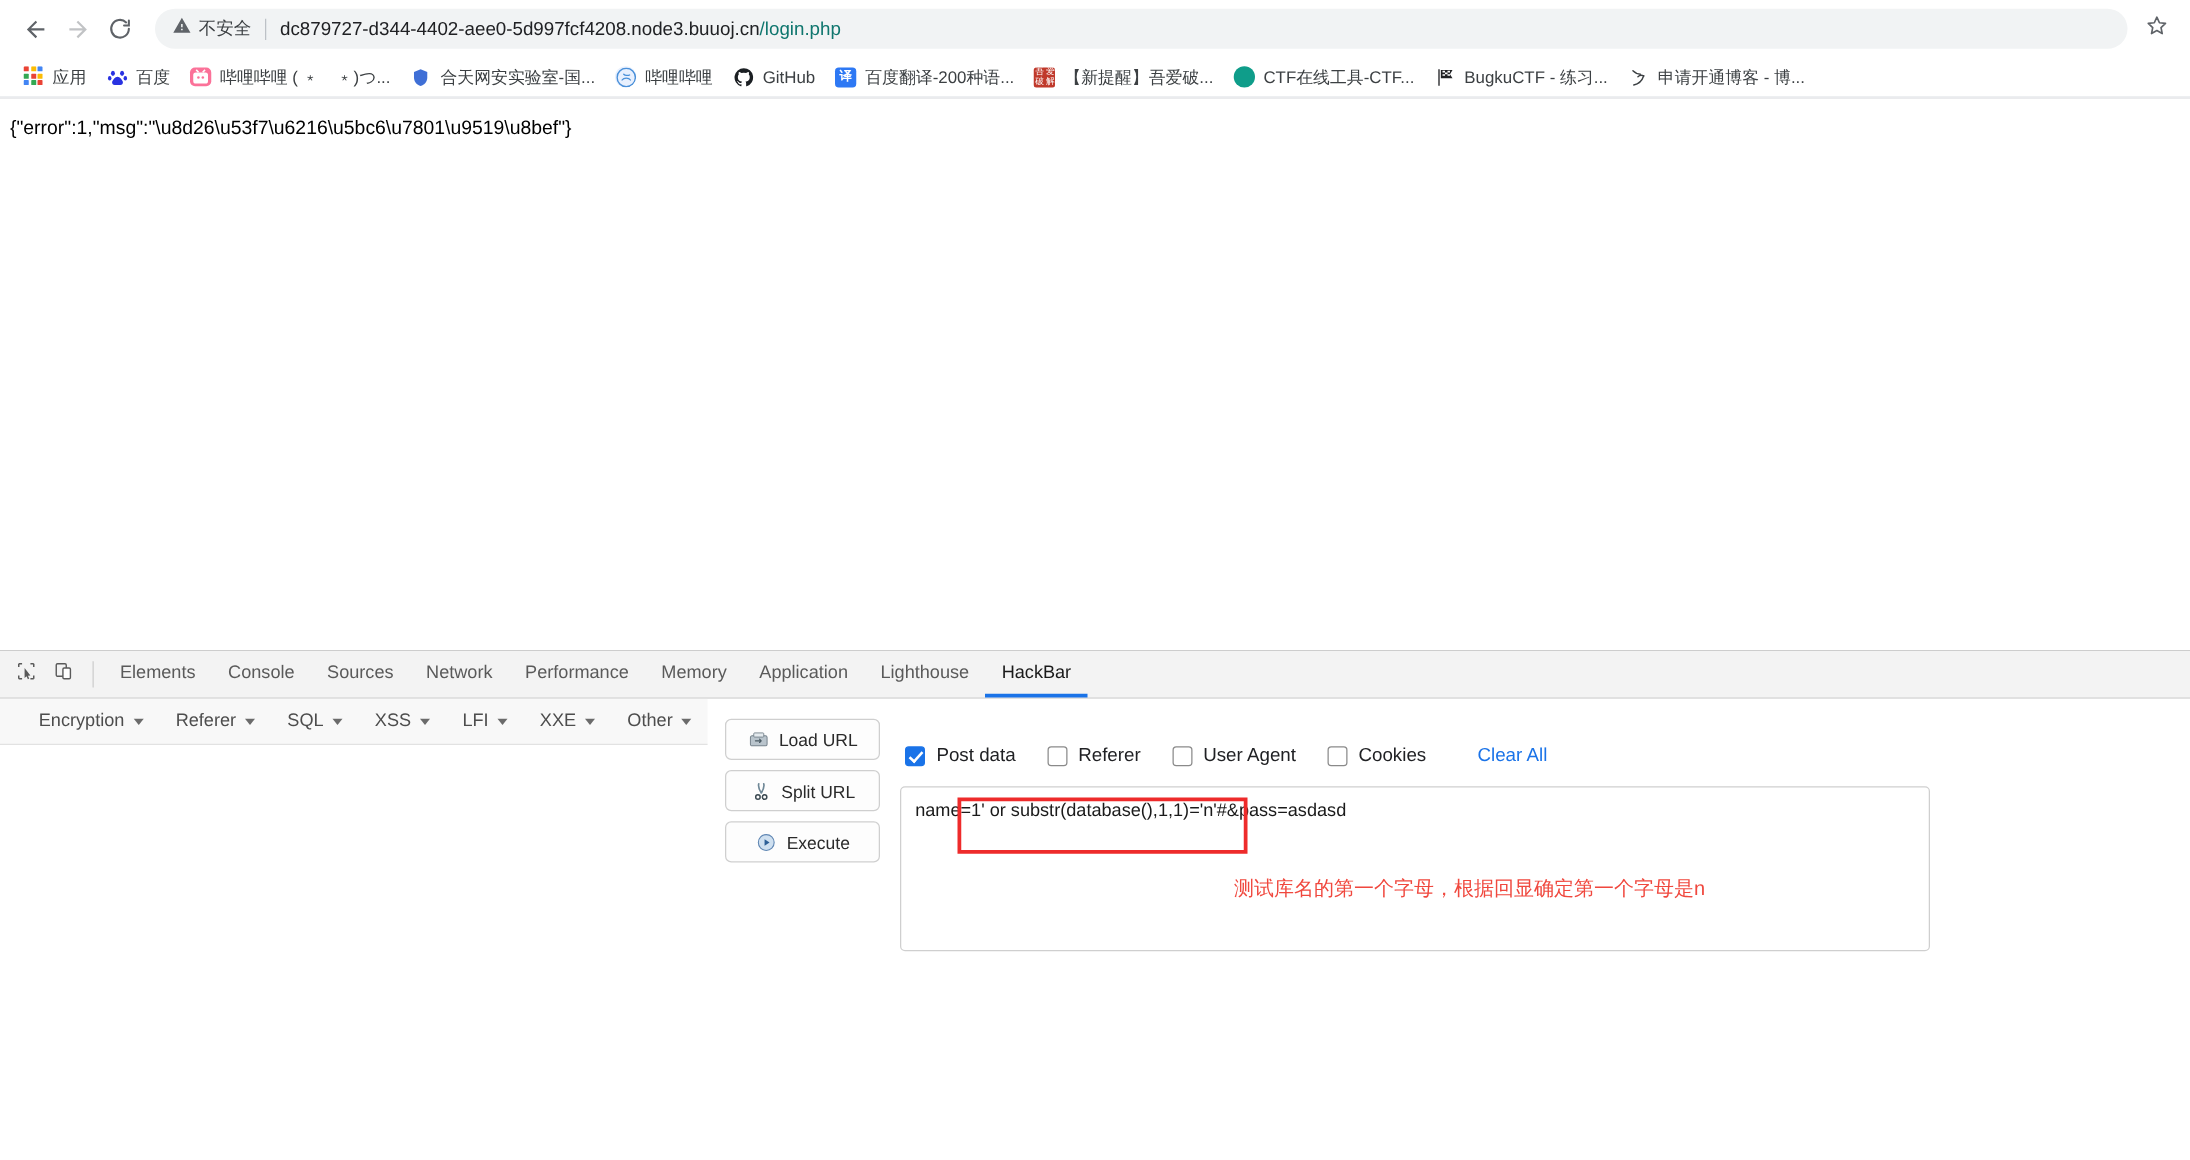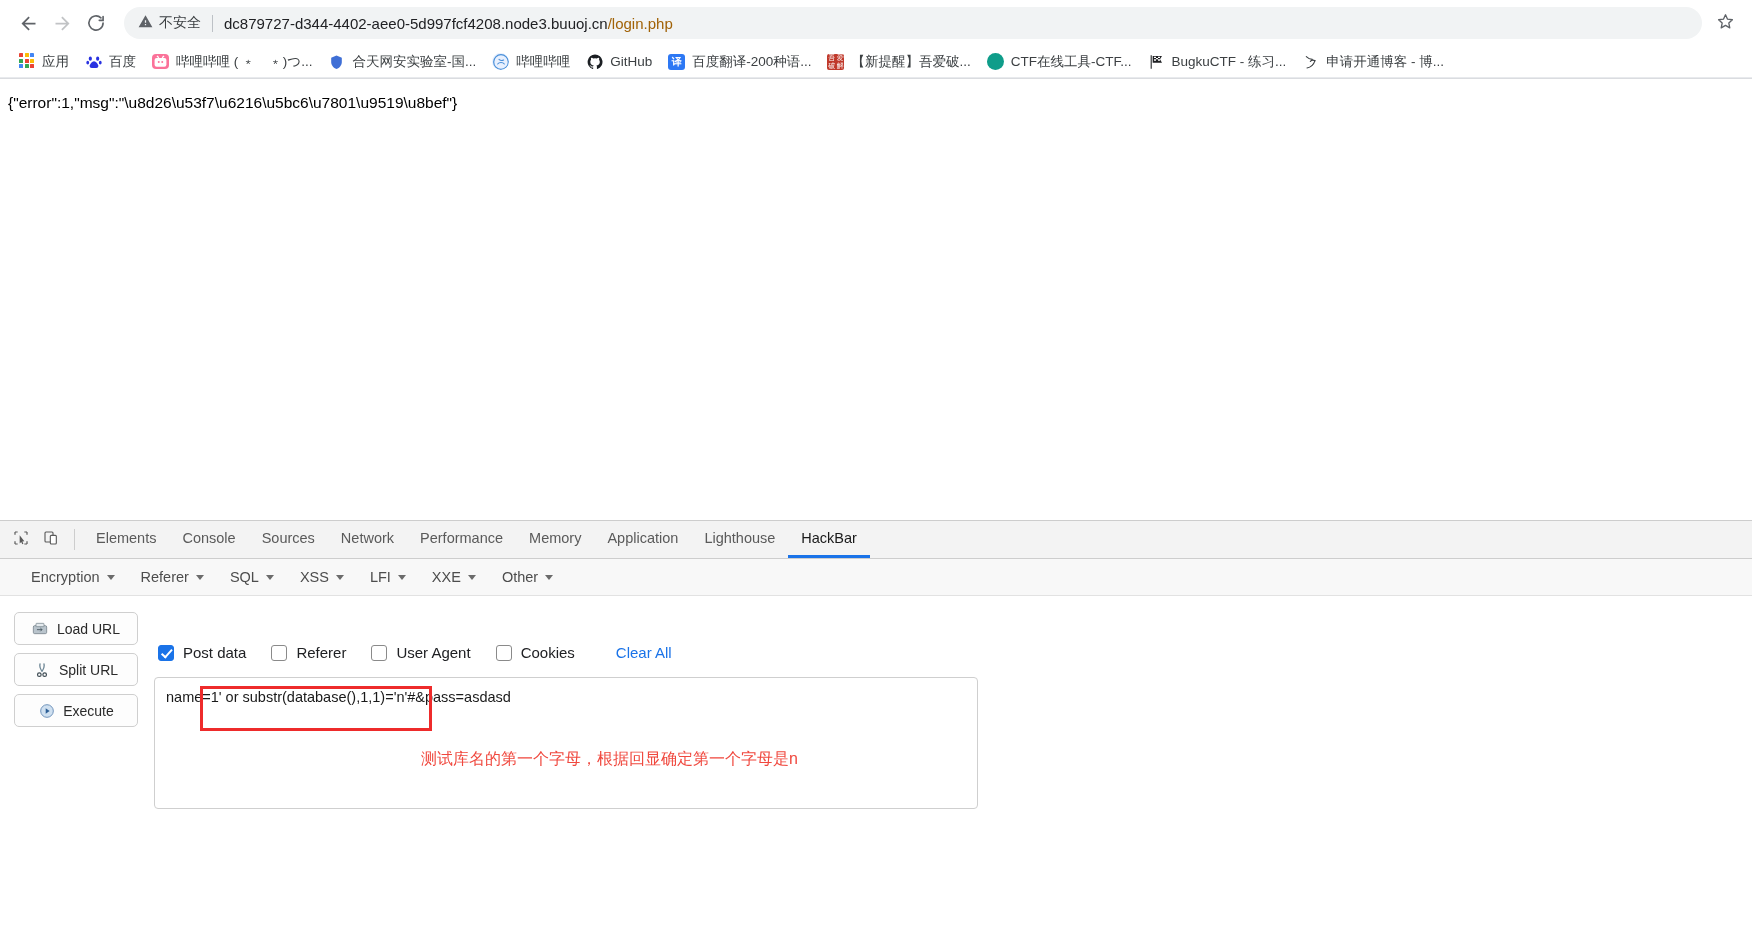--- a/index.html
+++ b/index.html
@@ -58,21 +58,21 @@
     margin: 0 11px;
     flex: 0 0 auto;
   }
   .url-text {
     font-size: 15px;
     color: #202124;
     white-space: nowrap;
     overflow: hidden;
     text-overflow: ellipsis;
   }
-  .url-text .url-path { color: #a16207; }
+  .url-text .url-path { color: #0f766e; }
   .star-btn {
     width: 30px; height: 30px;
     display: flex; align-items: center; justify-content: center;
     margin-left: 6px;
     flex: 0 0 auto;
     cursor: pointer;
   }
 
   
   .bookmarks-bar {
@@ -202,21 +202,21 @@
   .dt-tab.active {
     color: #1a1a1a;
     border-bottom-color: #1a73e8;
   }
 
   
   .hackbar {
     flex: 1 1 auto;
     background: #ffffff;
     display: flex;
-    flex-direction: column;
+    flex-direction: row;
     overflow: hidden;
   }
   .hb-menubar {
     display: flex;
     align-items: center;
     height: 37px;
     background: #f8f8f8;
     border-bottom: 1px solid #e2e2e2;
     padding-left: 18px;
     gap: 0;
@@ -286,21 +286,21 @@
     color: #1a1a1a;
     padding: 9px 11px;
     resize: none;
     outline: none;
     line-height: 1.45;
   }
   .hb-opts {
     display: flex;
     align-items: center;
     gap: 0;
-    margin-top: 32px;
+    margin-top: 21px;
     padding-left: 4px;
   }
   .hb-check {
     display: flex;
     align-items: center;
     gap: 9px;
     margin-right: 25px;
     cursor: pointer;
   }
   .cbox {

